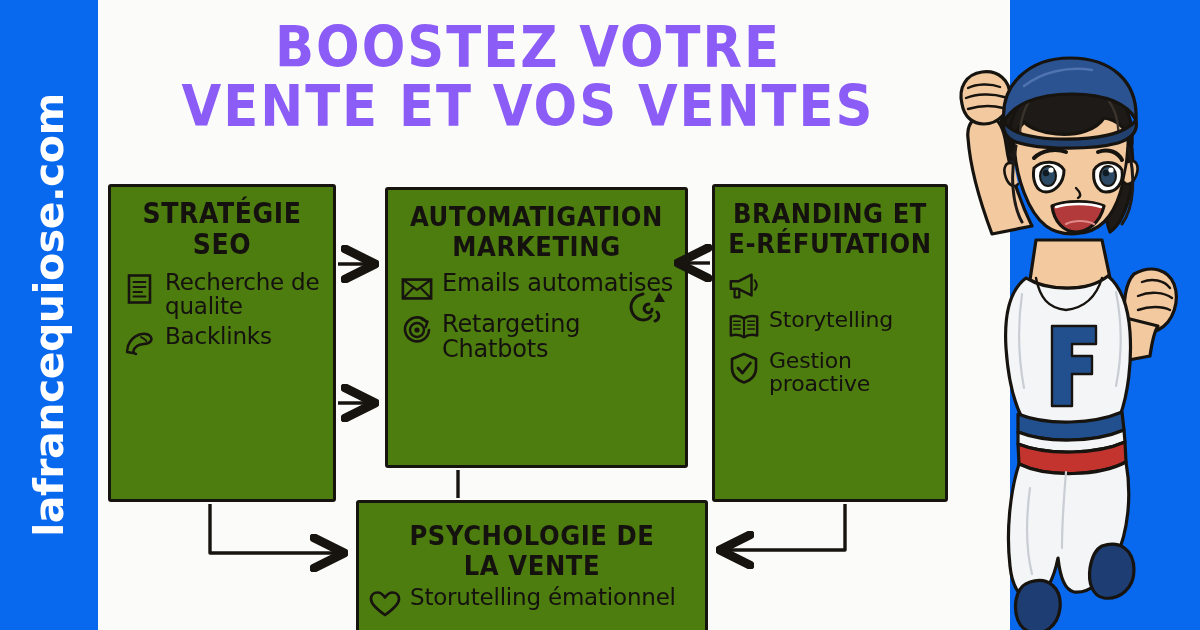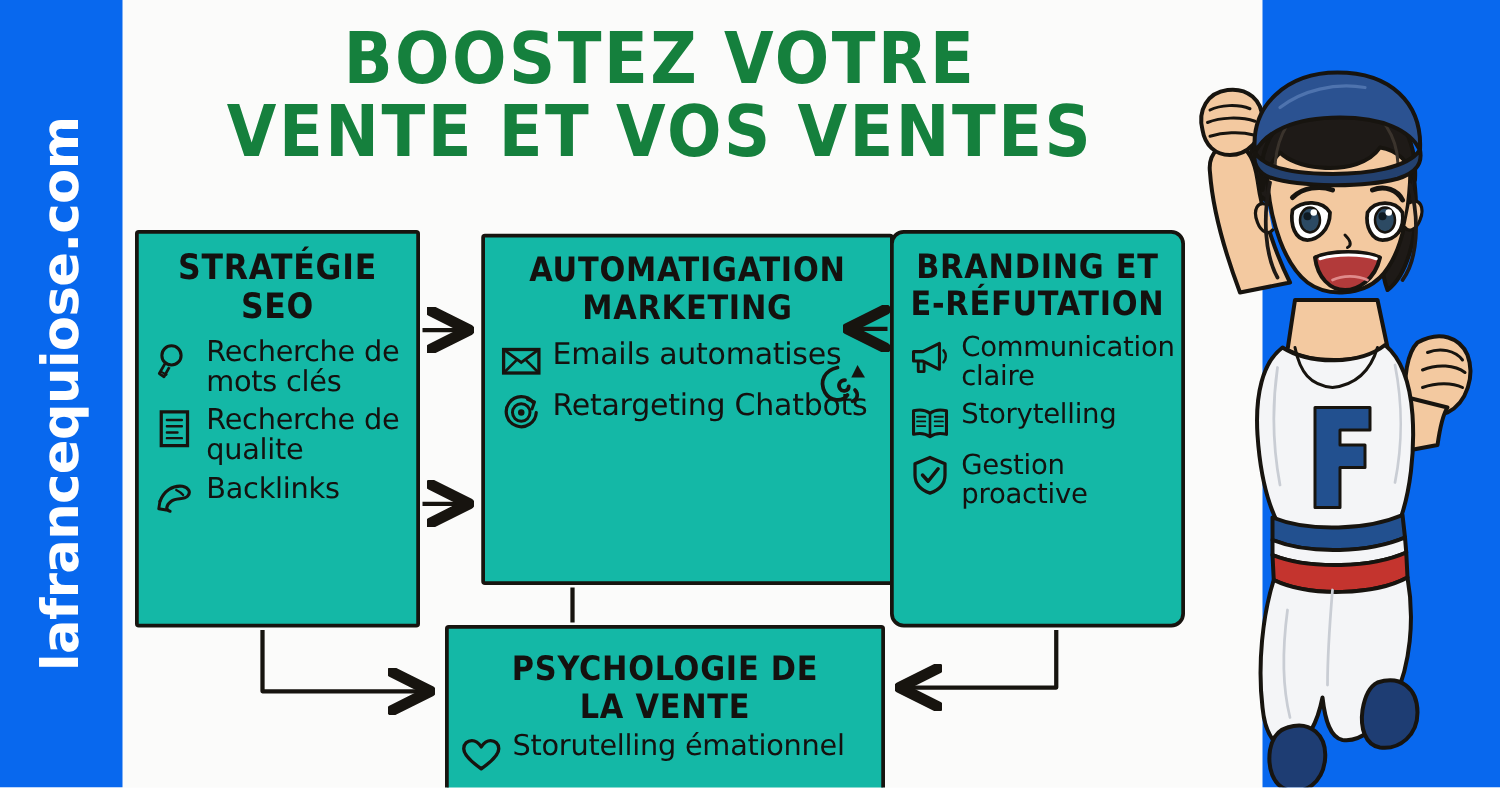--- a/index.html
+++ b/index.html
@@ -54,33 +54,33 @@
     width: 935px; height: 630px;
     background: #fbfbfa;
   }
 
   
   #title {
     position: absolute;
     left: 98px; top: 18px;
     width: 860px;
     text-align: center;
-    color: #15803d;
+    color: #8b5cf6;
     font-family: "DejaVu Sans Condensed", "DejaVu Sans", sans-serif;
     font-weight: 700;
     font-size: 57px;
     line-height: 1.03;
     letter-spacing: 2px;
   }
   #title .l2 { display: block; }
 
   
   .box {
     position: absolute;
-    background: #14b8a6;
+    background: #4d7c0f;
     border: 3.5px solid #17140f;
     border-radius: 3px;
     box-sizing: border-box;
   }
   .box-title {
     text-align: center;
     color: #14110f;
     font-family: "DejaVu Sans Condensed", "DejaVu Sans", sans-serif;
     font-weight: 700;
     font-size: 27px;
@@ -115,22 +115,22 @@
   .item-label {
     color: #14110f;
     font-family: "DejaVu Sans", sans-serif;
     font-weight: 400;
     font-size: 23px;
     line-height: 1.04;
     letter-spacing: -0.2px;
   }
 
   #box-seo  { left: 108px; top: 184px; width: 228px; height: 318px; }
-  #box-auto { left: 385px; top: 187px; width: 330px; height: 281px; }
-  #box-brand{ left: 712px; top: 184px; width: 236px; height: 318px; border-radius: 11px; }
+  #box-auto { left: 385px; top: 187px; width: 303px; height: 281px; }
+  #box-brand{ left: 712px; top: 184px; width: 236px; height: 318px; }
   #box-psy  { left: 356px; top: 500px; width: 352px; height: 150px; }
 
   #box-seo .item-label { font-size: 23px; }
   #box-auto .item-label { font-size: 24px; }
   #box-brand .item-label { font-size: 22px; }
   #box-psy .item-label { font-size: 23px; }
 
   #box-psy .items { margin-top: 6px; padding-left: 10px; }
 
   
@@ -174,30 +174,20 @@
     <span class="l2">VENTE ET VOS VENTES</span>
   </div>
 
   <div class="box" id="box-seo">
     <div class="box-title">
       <span>STRATÉGIE</span><br>
       <span>SEO</span>
     </div>
     <div class="items">
 
-      <div class="item">
-        <span class="item-icon">
-          <svg width="30" height="30" viewBox="0 0 32 32">
-            <circle cx="13" cy="11" r="8.2" fill="none" stroke="#17140f" stroke-width="2.6"></circle>
-            <path d="M7.6 17.8 L2.6 26.5 L6.6 29.2 L11.2 21" fill="none" stroke="#17140f" stroke-width="2.4" stroke-linejoin="round"></path>
-            <path d="M3.6 24.6 L9.4 27.9" stroke="#17140f" stroke-width="1.8"></path>
-          </svg>
-        </span>
-        <span class="item-label">Recherche de mots clés</span>
-      </div>
 
       <div class="item">
         <span class="item-icon">
           <svg width="28" height="32" viewBox="0 0 28 32">
             <rect x="3" y="2.5" width="21" height="27" fill="none" stroke="#17140f" stroke-width="2.6"></rect>
             <path d="M7.5 9 H19.5 M7.5 14 H19.5 M7.5 19 H16 M7.5 23.5 H19.5" stroke="#17140f" stroke-width="1.9" stroke-linecap="round"></path>
           </svg>
         </span>
         <span class="item-label">Recherche de qualite</span>
       </div>
@@ -264,21 +254,20 @@
     <div class="items">
 
       <div class="item">
         <span class="item-icon">
           <svg width="34" height="30" viewBox="0 0 34 30">
             <path d="M3 10 H11 L25 3 V25 L11 18 H3 Z" fill="none" stroke="#17140f" stroke-width="2.6" stroke-linejoin="round"></path>
             <path d="M7 18 L7 27 H12 L12 18" fill="none" stroke="#17140f" stroke-width="2.4" stroke-linejoin="round"></path>
             <path d="M28.5 9 C31 12 31 16 28.5 19" fill="none" stroke="#17140f" stroke-width="2.2" stroke-linecap="round"></path>
           </svg>
         </span>
-        <span class="item-label">Communication claire</span>
       </div>
 
       <div class="item">
         <span class="item-icon">
           <svg width="34" height="28" viewBox="0 0 34 28">
             <path d="M17 5 C13 2 7 2 3 3 V23 C7 22 13 22 17 25 C21 22 27 22 31 23 V3 C27 2 21 2 17 5 Z" fill="none" stroke="#17140f" stroke-width="2.6" stroke-linejoin="round"></path>
             <path d="M17 5 V25" stroke="#17140f" stroke-width="2.2"></path>
             <path d="M6 8 H13 M6 12 H13 M6 16 H13 M21 8 H28 M21 12 H28 M21 16 H28" stroke="#17140f" stroke-width="1.6" stroke-linecap="round"></path>
           </svg>
         </span>

